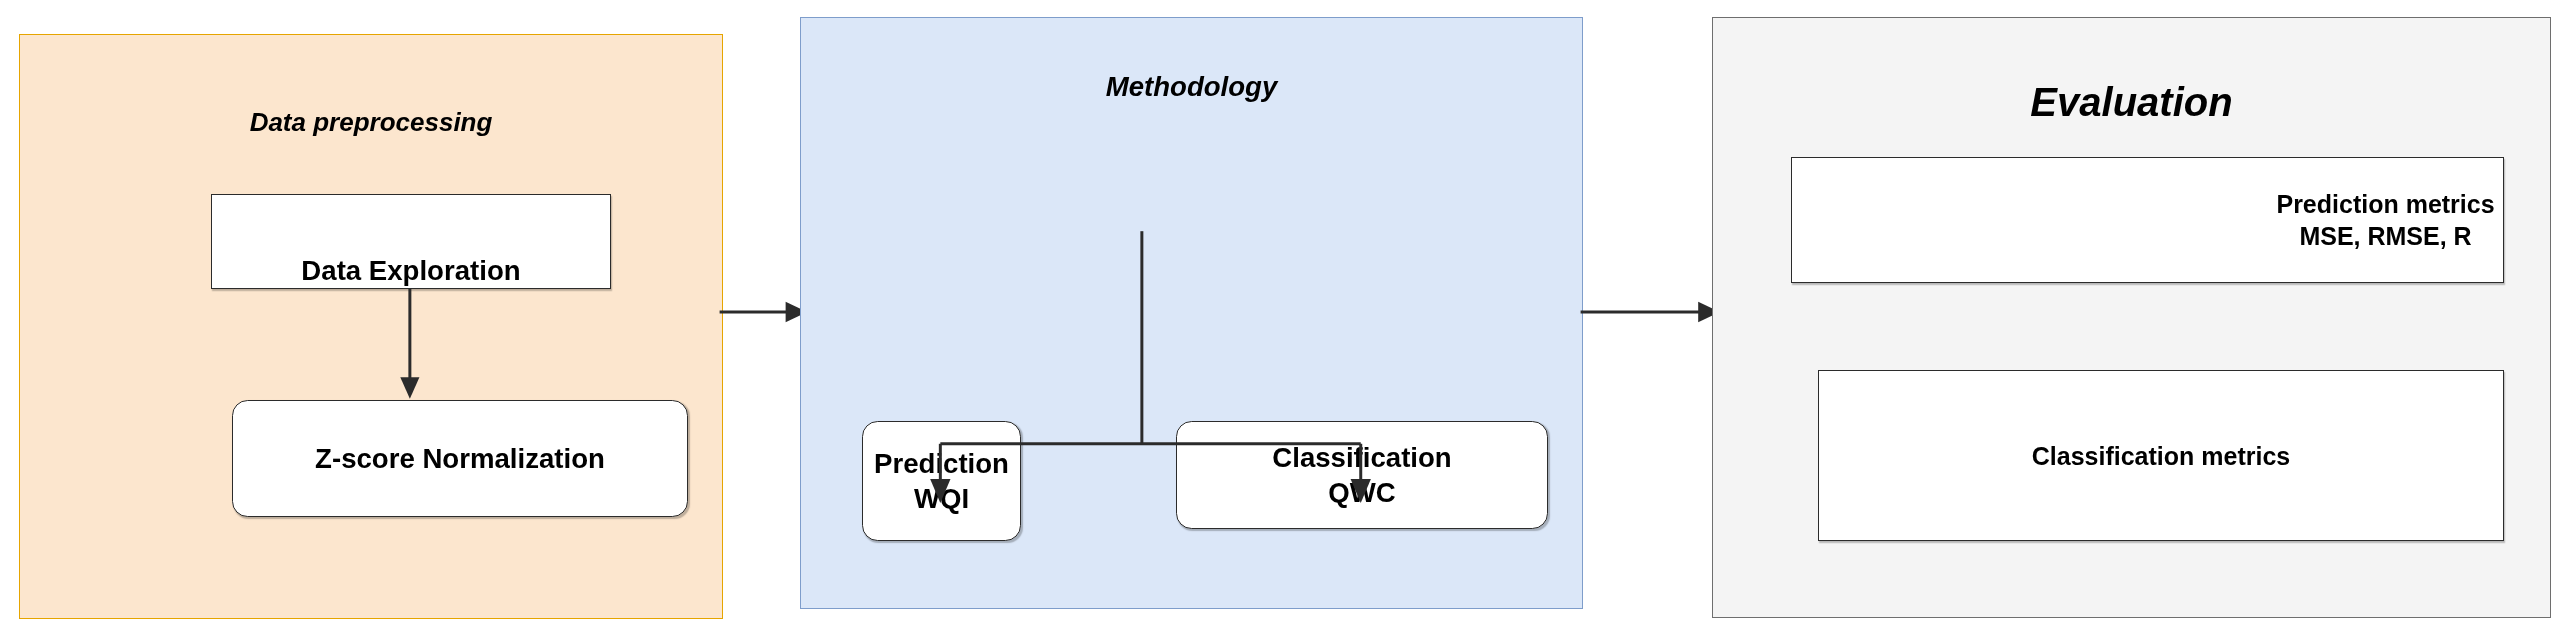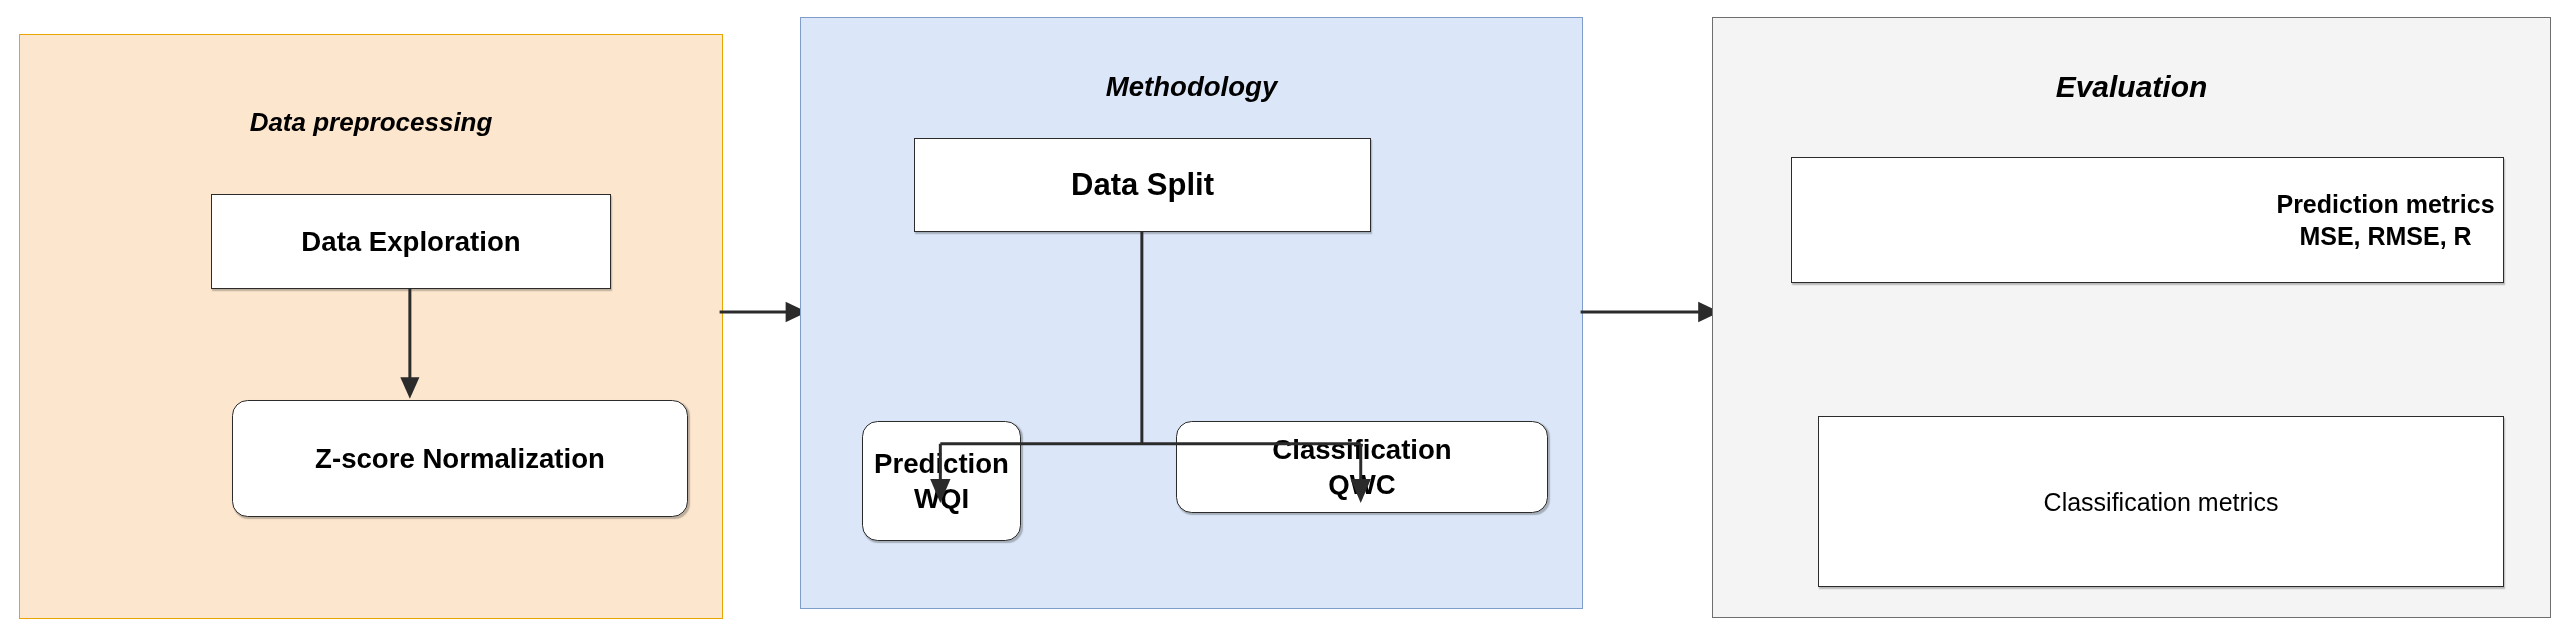--- a/index.html
+++ b/index.html
@@ -34,21 +34,21 @@
     position:absolute;
     left:0; width:100%;
     text-align:center;
     font-style:italic;
     font-weight:bold;
     color:#000000;
     white-space:nowrap;
   }
   .panel-preprocessing .panel-title{ top:72px; font-size:26px; }
   .panel-methodology  .panel-title{ top: 53px; font-size:27.6px; }
-  .panel-evaluation   .panel-title{ top:52px; font-size:30px; }
+  .panel-evaluation   .panel-title{ top:62px; font-size:40px; }
 
   
   .node{
     position:absolute;
     box-sizing:border-box;
     background:#ffffff;
     border:1.8px solid #2b2b2b;
     display:flex;
     align-items:center;
     justify-content:center;
@@ -56,50 +56,50 @@
     color:#000000;
     line-height:1.28;
     box-shadow:1.2px 1.8px 1.2px rgba(0,0,0,0.25);
   }
   .node.rounded{ border-radius:15.6px; }
   .node .txt{ display:block; padding:0 8.4px; }
 
   
   .n-data-exploration{
     left:191px; top:159px; width:400px; height:95px;
-    font-size:27.6px; font-weight:bold;
+    font-size:27.6px; font-weight:bold;align-items:flex-end;
   }
   .n-zscore{
     left:164px; top:365px; width:456px; height:117px;
     font-size:27.6px; font-weight:bold;margin-left:48px;
   }
   .n-zscore .lead{ font-weight:900; }
 
   
   .n-data-split{
     left:113px; top:120px; width:457px; height:94px;
     font-size:31px; font-weight:bold;
   }
   .n-prediction-wqi{
     left:61px; top:403px; width:159px; height:120px;
     font-size:27.6px; font-weight:bold;
   }
   .n-classification-qwc{
-    left:375px; top:403px; width:372px; height:92px;
+    left:375px; top:403px; width:372px; height:108px;
     font-size:27.6px; font-weight:bold;
   }
 
   
   .n-prediction-metrics{
     left:78px; top:139px; width:713px; height:126px;
     font-size:25px; font-weight:bold;justify-content:flex-end;
   }
   .n-classification-metrics{
     left:105px; top:352px; width:686px; height:171px;
-    font-size:25px; font-weight:normal;margin-top:46px;
+    font-size:25px; font-weight:bold;
   }
 
   
   .wires{position:absolute;left:0;top:0;width:100%;height:100%;overflow:visible;pointer-events:none;}
   .wire{fill:none;stroke:#2b2b2b;stroke-width:5;}
   .wire-head{fill:#2b2b2b;stroke:none;}
 
   .stage-link{position:absolute;overflow:visible;}
   .stage-link-1{left:716px; top:282px; width:96px; height:60px;}
   .stage-link-2{left:1577px; top:282px; width:147px; height:60px;}
@@ -129,23 +129,20 @@
 
   <svg class="stage-link stage-link-1" viewBox="0 0 160 100">
     <path class="wire" d="M 6 50 L 128 50"></path>
     <path class="wire-head" d="M 152 50 L 116 33 L 116 67 Z"></path>
   </svg>
 
   <div class="panel panel-methodology">
 
     <div class="panel-title">Methodology</div>
 
-    <div class="node n-data-split">
-      <span class="txt">Data Split</span>
-    </div>
 
     <div class="node rounded n-prediction-wqi">
       <span class="txt">Prediction WQI</span>
     </div>
 
     <div class="node rounded n-classification-qwc">
       <span class="txt">
         <span>Classification</span><br>
         <span>QWC</span>
       </span>

